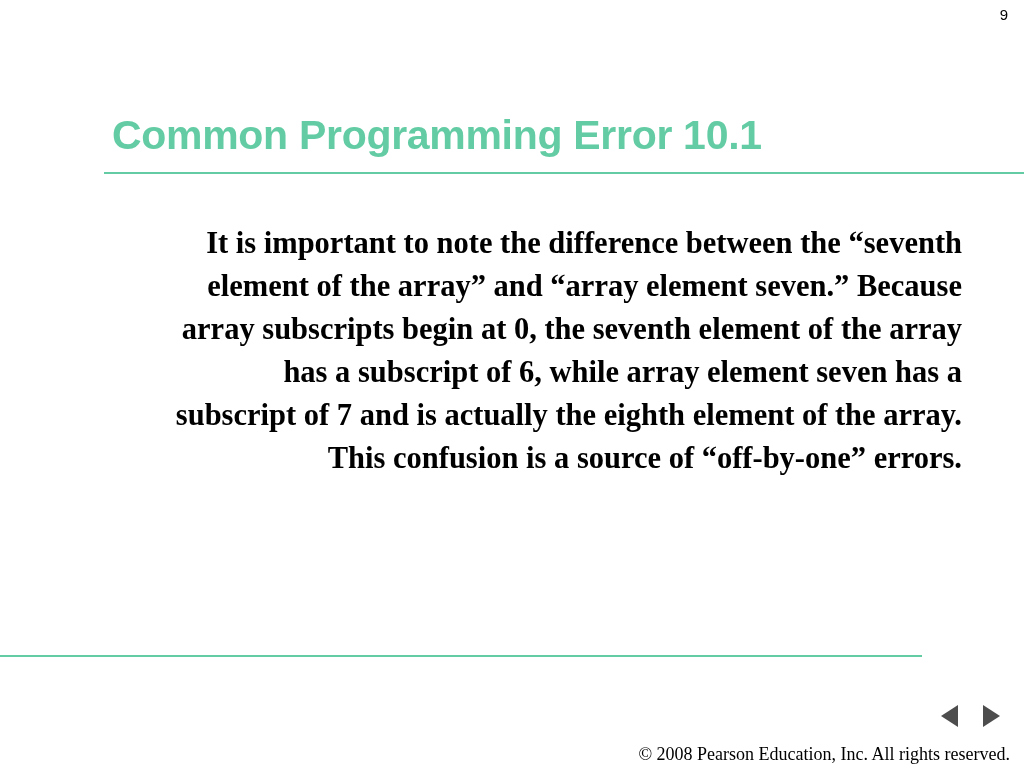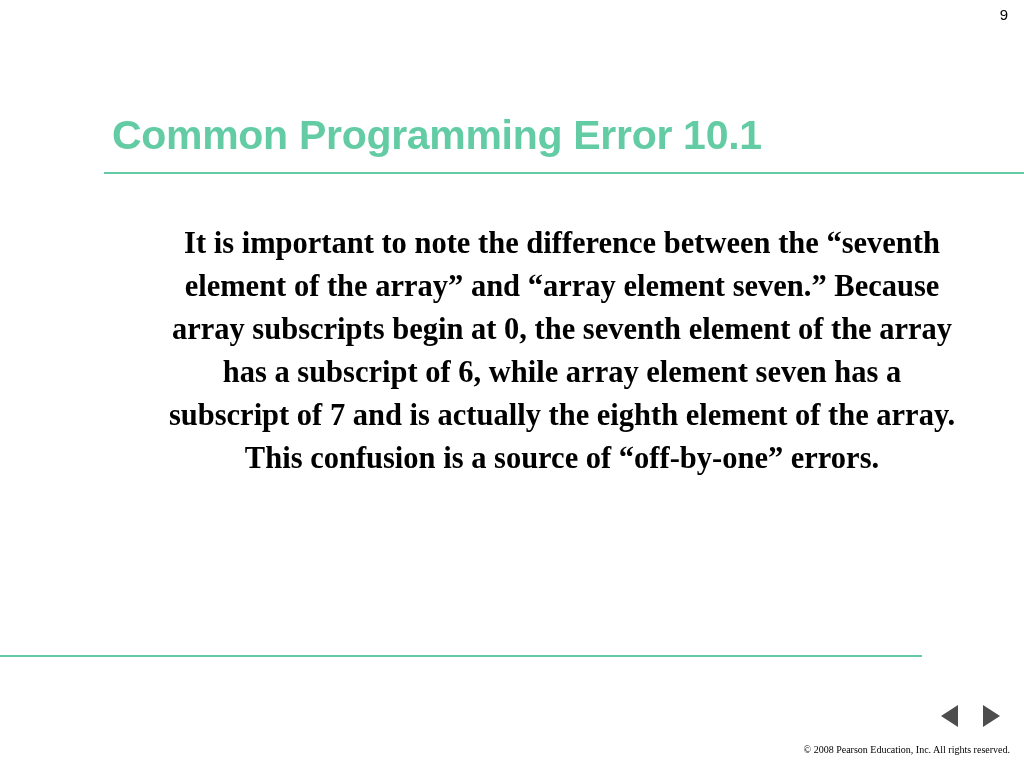--- a/index.html
+++ b/index.html
@@ -50,21 +50,21 @@
   .body-text {
     position: absolute;
     left: 162px;
     top: 222px;
     width: 800px;
     font-family: "Liberation Serif", serif;
     font-weight: bold;
     font-size: 30.5px;
     line-height: 43px;
     color: #000000;
-    text-align: center;
+    text-align: right;
   }
   .bottom-rule {
     position: absolute;
     left: 0px;
     top: 655px;
     width: 922px;
     height: 2px;
     background: #63CCA4;
   }
   .nav {
@@ -93,21 +93,21 @@
     border-right: 17px solid #4d4d4d;
   }
   .tri-right {
     border-left: 17px solid #4d4d4d;
   }
   .copyright {
     position: absolute;
     right: 14px;
     top: 744px;
     font-family: "Liberation Serif", serif;
-    font-size: 10px;
+    font-size: 18px;
     color: #000000;
   }
 </style>
 </head>
 <body>
 
 <div class="slide">
 
   <div class="page-number">9</div>
 

